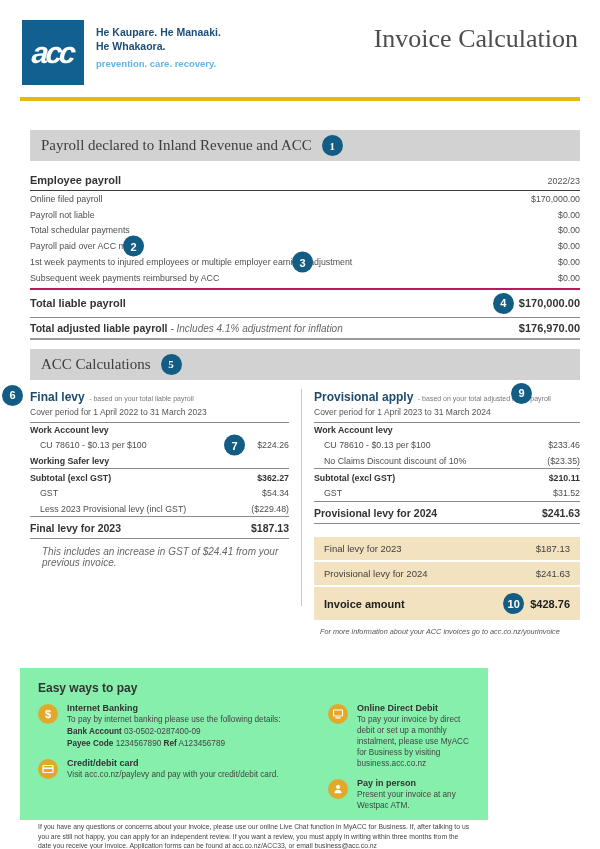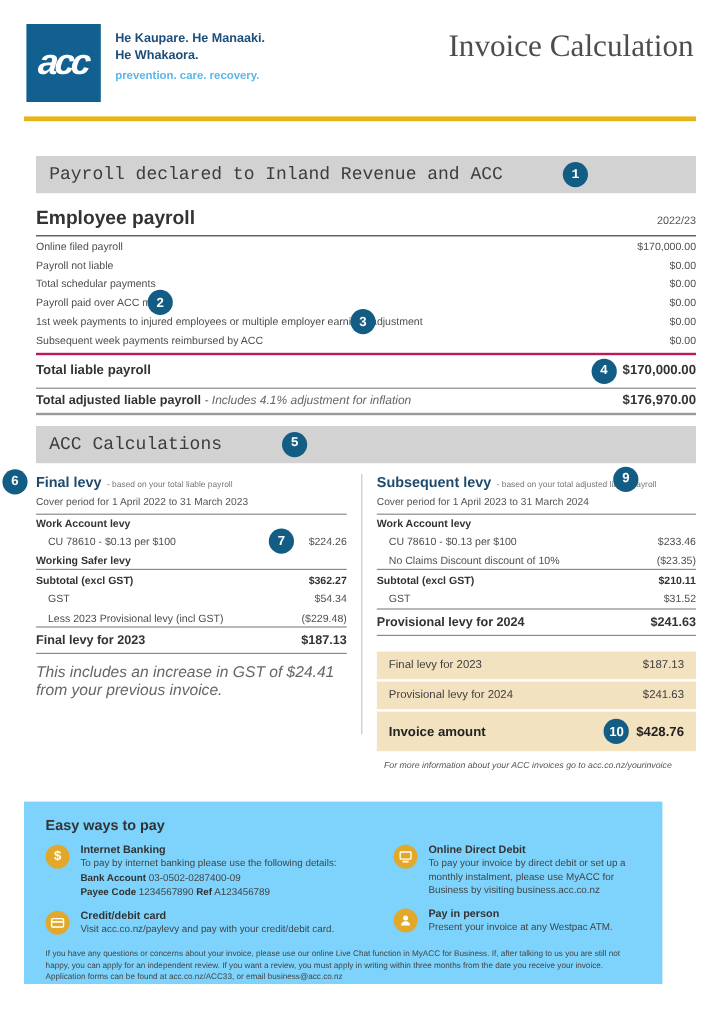--- a/index.html
+++ b/index.html
@@ -20,26 +20,26 @@
   .gold-rule { position:absolute; left:20px; top:97px; width:560px; height:4px; background:#e8b517; }
 
   
   .badge { width:21px; height:21px; border-radius:50%; background:#135c84; color:#fff;
     display:inline-flex; align-items:center; justify-content:center;
     font-size:11px; font-weight:bold; flex:0 0 auto; }
 
   
   .main { position:absolute; left:30px; top:130px; width:550px; }
   .section-bar { height:31px; background:#d2d2d2; display:flex; align-items:center;
-    padding-left:11px; font-family:Liberation Mono, monospace; font-size:15px; color:#3d3d3d;gap:40px; }
+    padding-left:11px; font-family:Liberation Serif, serif; font-size:15px; color:#3d3d3d; }
   .section-bar .badge { margin-left:10px; }
 
   .table-head { display:flex; justify-content:space-between; align-items:baseline;
     margin-top:13px; padding-bottom:4px; border-bottom:1.5px solid #3c3c3c; }
-  .table-head .tt { font-weight:bold; font-size:16px; color:#333; }
+  .table-head .tt { font-weight:bold; font-size:11px; color:#333; }
   .table-head .yr { font-size:9px; color:#555; }
 
   .prow { position:relative; display:flex; justify-content:space-between;
     padding:2.9px 0; font-size:8.8px; color:#4e4e4e; }
   .prow .row-badge { position:absolute; z-index:3; top:50%; transform:translateY(-50%); }
 
   .total-row { display:flex; justify-content:space-between; align-items:center;
     border-top:2px solid #be185d; padding:3px 0; margin-top:2px; }
   .total-row .lbl { font-weight:bold; font-size:11px; color:#333; }
   .total-row .valwrap { display:flex; align-items:center; }
@@ -68,36 +68,36 @@
   .badge-9 { position:absolute; right:48px; top:-4px; }
 
   .lrow { position:relative; display:flex; justify-content:space-between;
     padding:2.6px 0; font-size:8.8px; color:#4e4e4e; }
   .lrow.group { font-weight:bold; color:#333; }
   .lrow.indent .l { padding-left:10px; }
   .lrow .row-badge { position:absolute; z-index:3; top:50%; transform:translateY(-50%); right:44px; }
   .lrow.sub { border-top:1px solid #8a8a8a; font-weight:bold; color:#333; padding-top:4px; }
   .lrow.levy-total { border-top:1px solid #8a8a8a; border-bottom:1px solid #8a8a8a;
     font-weight:bold; color:#333; font-size:10.5px; padding:4.5px 0; }
-  .levy-note { font-style:italic; font-size:13px; color:#666; margin-top:7px; }
+  .levy-note { font-style:italic; font-size:10px; color:#666; margin-top:7px;margin-left:12px; }
 
   
   .summary { margin-top:13px; background:#f3e2c0; }
   .summary .srow { display:flex; justify-content:space-between; align-items:center;
     padding:6px 10px; font-size:9.5px; color:#3f3f3f; border-bottom:2px solid #fff; }
   .summary .srow:last-child { border-bottom:none; }
   .summary .srow.total .lbl { font-weight:bold; font-size:11px; color:#222; }
   .summary .srow.total .valwrap { display:flex; align-items:center; }
   .summary .srow.total .badge { margin-right:6px; }
   .summary .srow.total .val { font-weight:bold; font-size:11px; color:#222; }
   .summary-note { font-style:italic; font-size:7.3px; color:#555; margin-top:7px; padding-left:6px; }
 
   
-  .paybox { position:absolute; left:20px; top:668px; width:532px; height:152px;
-    background:#7dd3fc; box-sizing:border-box; padding:13px 16px 0 18px; }
+  .paybox { position:absolute; left:20px; top:668px; width:468px; height:152px;
+    background:#86efac; box-sizing:border-box; padding:13px 16px 0 18px; }
   .paybox .pb-title { font-weight:bold; font-size:12px; color:#333; }
   .pay-grid { display:flex; margin-top:8px; }
   .pay-col { display:flex; flex-direction:column; }
   .pay-col.left { width:272px; }
   .pay-col.right { flex:1; padding-left:18px; }
   .pay-item { display:flex; margin-bottom:9px; }
   .pay-icon { width:20px; height:20px; border-radius:50%; background:#e2a82a; flex:0 0 auto;
     display:flex; align-items:center; justify-content:center; margin-top:1px; }
   .pay-icon .dollar { color:#fff; font-weight:bold; font-size:11px; line-height:1; }
   .pay-text { margin-left:9px; }
@@ -216,21 +216,21 @@
           <span class="l">Final levy for 2023</span>
           <span class="v">$187.13</span>
         </div>
         <div class="levy-note">This includes an increase in GST of $24.41 from your previous invoice.</div>
       </div>
 
       <div class="col-div"></div>
 
       <div class="col-right">
         <div class="levy-head">
-          <span class="levy-title">Subsequent levy</span>
+          <span class="levy-title">Provisional apply</span>
           <span class="levy-sub">- based on your total adjusted liable payroll</span>
           <span class="badge badge-9">9</span>
           <div class="levy-cover">Cover period for 1 April 2023 to 31 March 2024</div>
         </div>
         <div class="lrow group">
           <span>Work Account levy</span>
         </div>
         <div class="lrow indent">
           <span class="l">CU 78610 - $0.13 per $100</span>
           <span class="v">$233.46</span>

